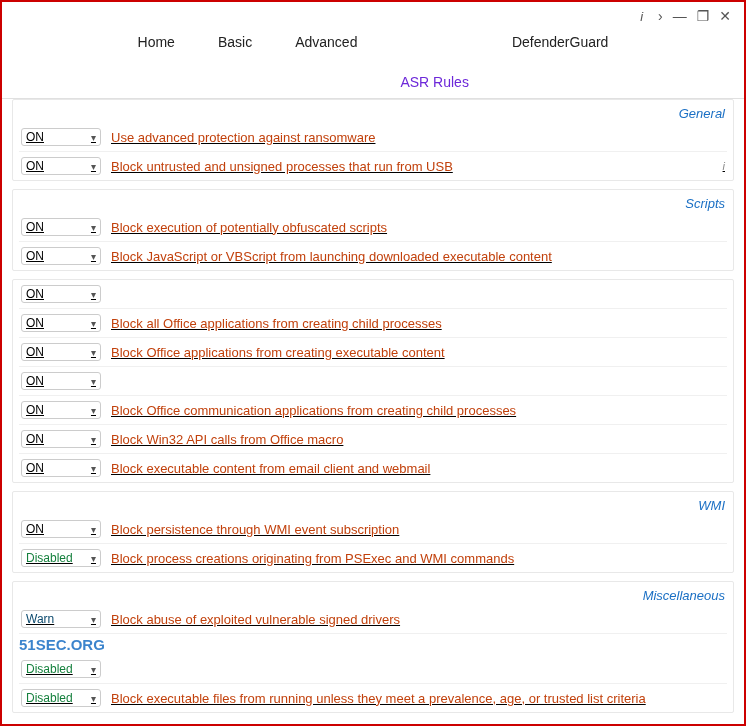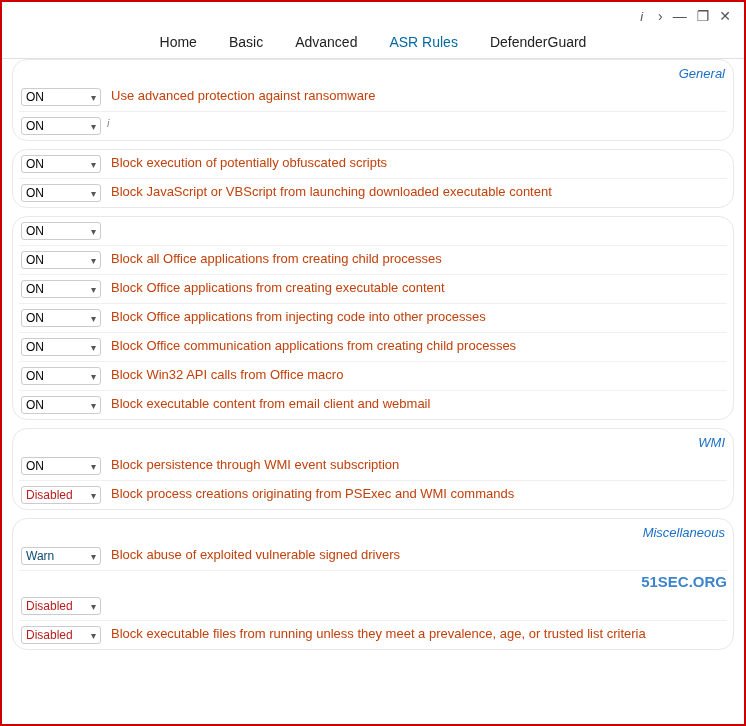--- a/index.html
+++ b/index.html
@@ -57,50 +57,52 @@
       font-size: 14px;
       cursor: pointer;
       color: #555;
       background: none;
       border: none;
       padding: 0 3px;
     }
     .nav-bar {
       display: flex;
       justify-content: center;
-      gap: 32px;
+      gap: 43px;
       padding: 6px 0 8px 0;
       border-bottom: 1px solid #e0e0e0;
     }
     .nav-item {
       font-size: 14px;
       color: #222;
       cursor: pointer;
       text-decoration: none;
     }
     .nav-item.active {
-      color: #0369a1;
+      color: #6d28d9;
+      margin-top: 40px;
     }
     .content {
       padding: 0 10px 8px 10px;
       overflow-y: auto;
       height: calc(726px - 90px);
     }
     .section-header {
       text-align: right;
       font-size: 13px;
       color: #1a6fc4;
       padding: 6px 2px 2px 2px;
       font-style: italic;
     }
     .rule-row {
       display: flex;
-      align-items: flex-start;
+      align-items: center;
       padding: 5px 2px;
       border-bottom: 1px solid #f0f0f0;
+      text-decoration: underline;
     }
     .rule-row:last-child {
       border-bottom: none;
     }
     .toggle-btn {
       display: flex;
       align-items: center;
       background: none;
       border: 1px solid #ccc;
       border-radius: 3px;
@@ -116,46 +118,46 @@
       color: #555;
       margin-left: 4px;
     }
     .toggle-on {
       color: #000;
     }
     .toggle-warn {
       color: #0c4a6e;
     }
     .toggle-disabled {
-      color: #b91c1c;
+      color: #15803d;
     }
     .rule-label {
       flex: 1;
       margin-left: 10px;
       font-size: 13px;
       color: #c2410c;
     }
     .info-icon {
       font-size: 11px;
       color: #888;
       cursor: pointer;
       margin-left: 6px;
       font-style: italic;
     }
     .watermark {
-      text-align: right;
+      text-align: left;
       color: #1a6fc4;
       font-size: 15px;
       font-weight: bold;
       padding: 2px 0;
       opacity: 0.85;
     }
     .section-box {
       border: 1px solid #e8e8e8;
-      border-radius: 15px;
+      border-radius: 2px;
       margin-bottom: 8px;
       padding: 0 6px;
     }
   </style>
 </head>
 <body>
 
 <div class="title-bar">
   <div class="title-left">
     <div class="app-title">
@@ -191,24 +193,26 @@
           <span class="toggle-on">ON</span>
           <span class="chevron">▾</span>
         </button>
         <span class="rule-label">Use advanced protection against ransomware</span>
       </div>
       <div class="rule-row">
         <button class="toggle-btn">
           <span class="toggle-on">ON</span>
           <span class="chevron">▾</span>
         </button>
+        <span class="rule-label">Block untrusted and unsigned processes that run from USB</span>
         <span class="info-icon">i</span>
       </div>
     </div>
     <div class="section-box">
+      <div class="section-header">Scripts</div>
       <div class="rule-row">
         <button class="toggle-btn">
           <span class="toggle-on">ON</span>
           <span class="chevron">▾</span>
         </button>
         <span class="rule-label">Block execution of potentially obfuscated scripts</span>
       </div>
       <div class="rule-row">
         <button class="toggle-btn">
           <span class="toggle-on">ON</span>
@@ -236,21 +240,20 @@
           <span class="toggle-on">ON</span>
           <span class="chevron">▾</span>
         </button>
         <span class="rule-label">Block Office applications from creating executable content</span>
       </div>
       <div class="rule-row">
         <button class="toggle-btn">
           <span class="toggle-on">ON</span>
           <span class="chevron">▾</span>
         </button>
-        <span class="rule-label">Block Office applications from injecting code into other processes</span>
       </div>
       <div class="rule-row">
         <button class="toggle-btn">
           <span class="toggle-on">ON</span>
           <span class="chevron">▾</span>
         </button>
         <span class="rule-label">Block Office communication applications from creating child processes</span>
       </div>
       <div class="rule-row">
         <button class="toggle-btn">

